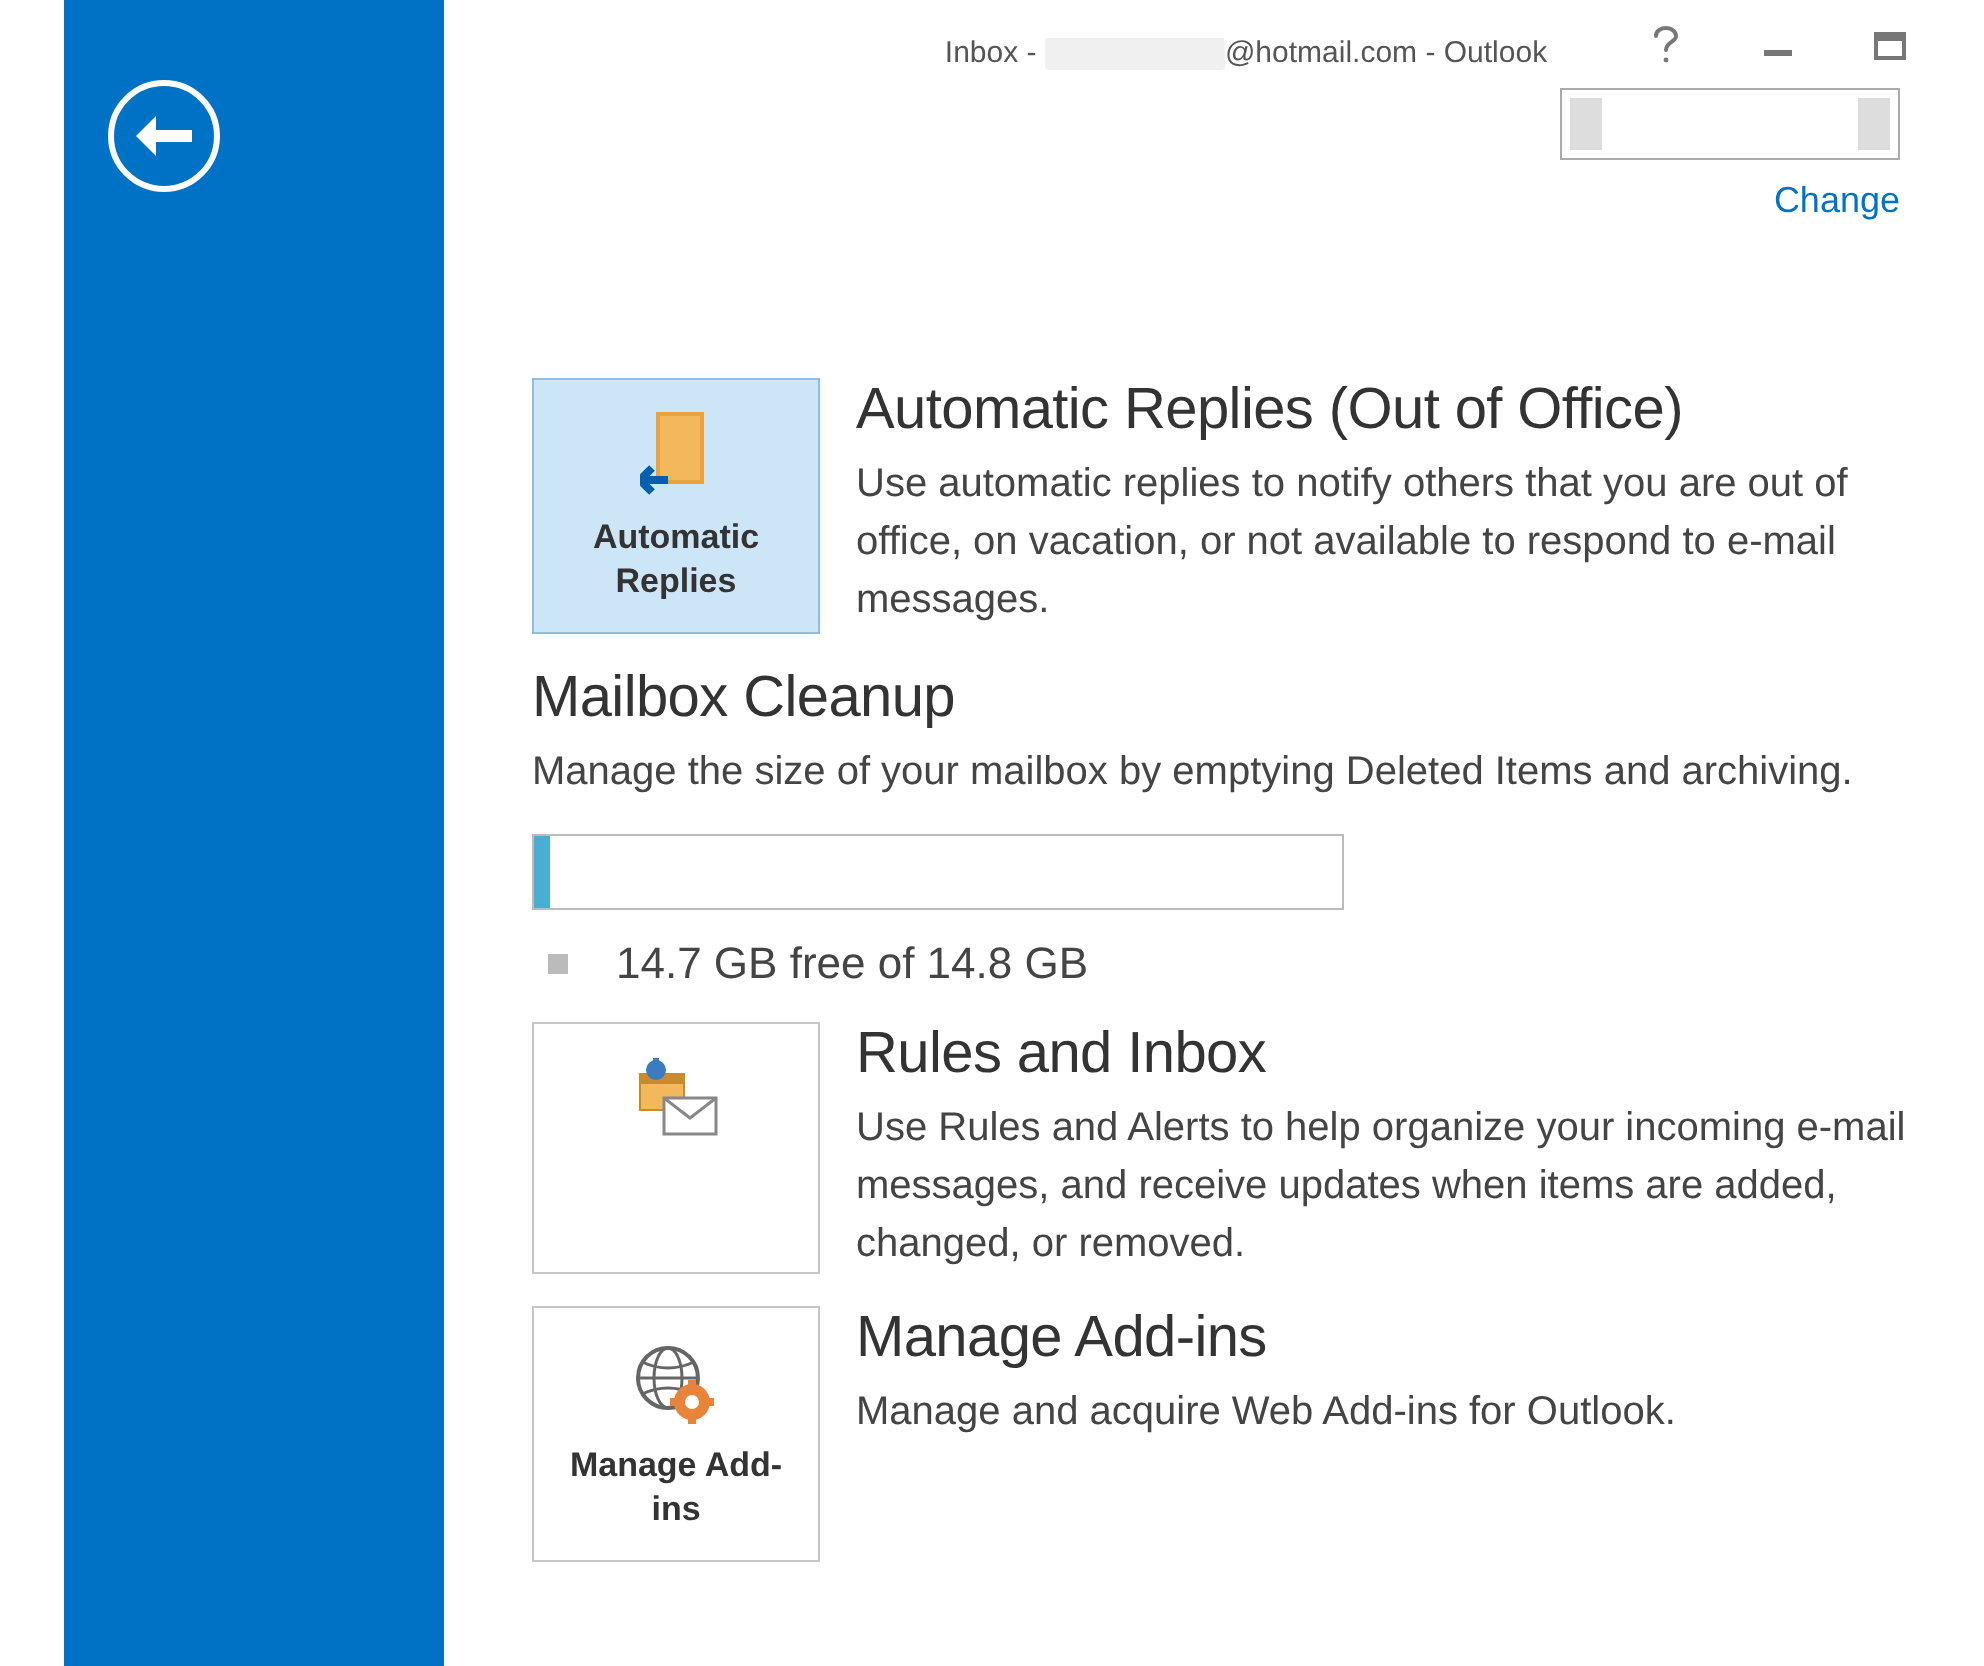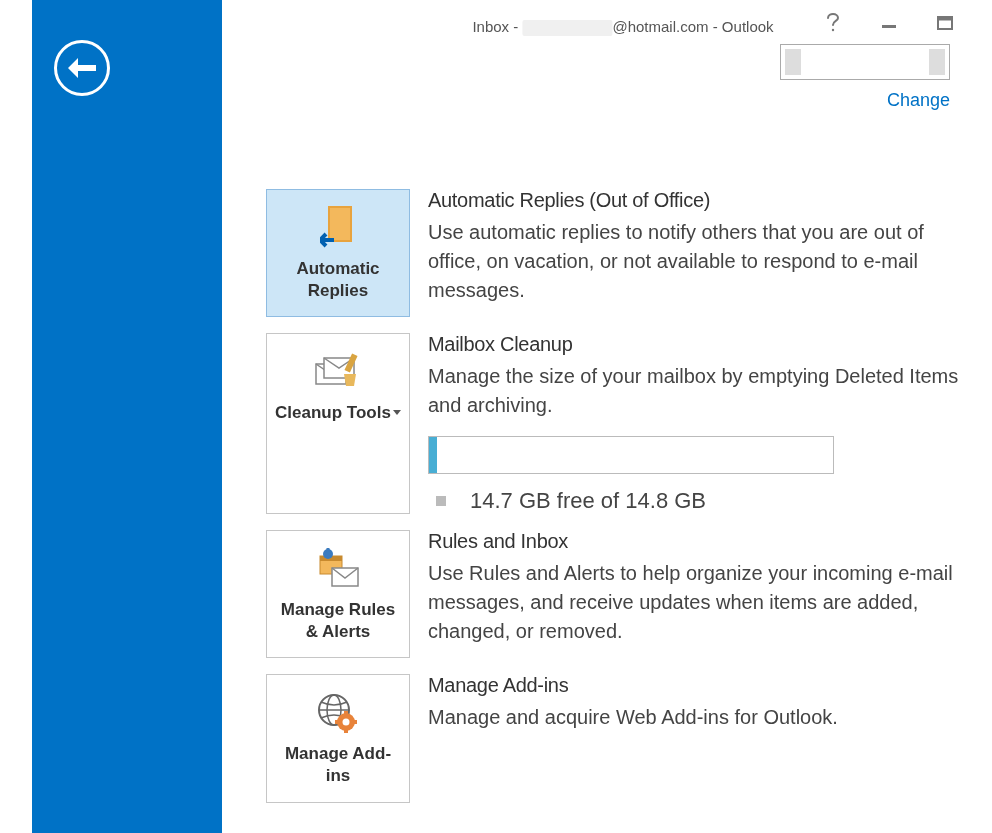--- a/index.html
+++ b/index.html
@@ -178,21 +178,21 @@
       height: 48px;
       display: flex;
       align-items: center;
       justify-content: center;
     }
     .desc {
       flex: 1;
       padding-top: 0;
     }
     .desc-title {
-      font-size: 20px;
+      font-size: 29px;
       font-weight: 300;
       color: #333;
       margin-bottom: 6px;
       letter-spacing: -0.3px;
     }
     .desc-text {
       font-size: 20px;
       color: #444;
       line-height: 1.45;
     }
@@ -306,35 +306,20 @@
             </div>
             <div class="tile-label">Automatic Replies</div>
           </div>
           <div class="desc">
             <div class="desc-title">Automatic Replies (Out of Office)</div>
             <div class="desc-text">Use automatic replies to notify others that you are out of office, on vacation, or not available to respond to e-mail messages.</div>
           </div>
         </div>
 
         <div class="row">
-          <div class="tile">
-            <div class="tile-icon">
-              <svg width="48" height="40" viewBox="0 0 48 40">
-                <rect x="2" y="12" width="30" height="20" fill="#fff" stroke="#888" stroke-width="1.5"></rect>
-                <path d="M2 12 L17 22 L32 12" fill="none" stroke="#888" stroke-width="1.5"></path>
-                <rect x="10" y="6" width="30" height="20" fill="#fff" stroke="#888" stroke-width="1.5"></rect>
-                <path d="M10 6 L25 16 L40 6" fill="none" stroke="#888" stroke-width="1.5"></path>
-                <rect x="34" y="2" width="6" height="18" fill="#D9A441" transform="rotate(25 37 11)"></rect>
-                <path d="M30 22 L42 22 L40 34 L32 34 Z" fill="#E8B85C"></path>
-              </svg>
-            </div>
-            <div class="tile-label">
-              <span>Cleanup Tools</span><span class="caret-down"></span>
-            </div>
-          </div>
           <div class="desc">
             <div class="desc-title">Mailbox Cleanup</div>
             <div class="desc-text">Manage the size of your mailbox by emptying Deleted Items and archiving.</div>
             <div class="progress-bar">
               <div class="progress-fill"></div>
             </div>
             <div class="storage-line">
               <div class="storage-marker"></div>
               <span>14.7 GB free of 14.8 GB</span>
             </div>
@@ -346,21 +331,20 @@
             <div class="tile-icon">
               <svg width="48" height="42" viewBox="0 0 48 42">
                 <rect x="6" y="8" width="22" height="18" fill="#F3B85C" stroke="#C88A2E" stroke-width="1"></rect>
                 <rect x="6" y="8" width="22" height="5" fill="#C88A2E"></rect>
                 <circle cx="14" cy="6" r="5" fill="#3B7BBF"></circle>
                 <rect x="12.5" y="0" width="3" height="4" fill="#3B7BBF"></rect>
                 <rect x="18" y="20" width="26" height="18" fill="#fff" stroke="#888" stroke-width="1.5"></rect>
                 <path d="M18 20 L31 30 L44 20" fill="none" stroke="#888" stroke-width="1.5"></path>
               </svg>
             </div>
-            <div class="tile-label">Manage Rules &amp; Alerts</div>
           </div>
           <div class="desc">
             <div class="desc-title">Rules and Inbox</div>
             <div class="desc-text">Use Rules and Alerts to help organize your incoming e-mail messages, and receive updates when items are added, changed, or removed.</div>
           </div>
         </div>
 
         <div class="row">
           <div class="tile">
             <div class="tile-icon">

